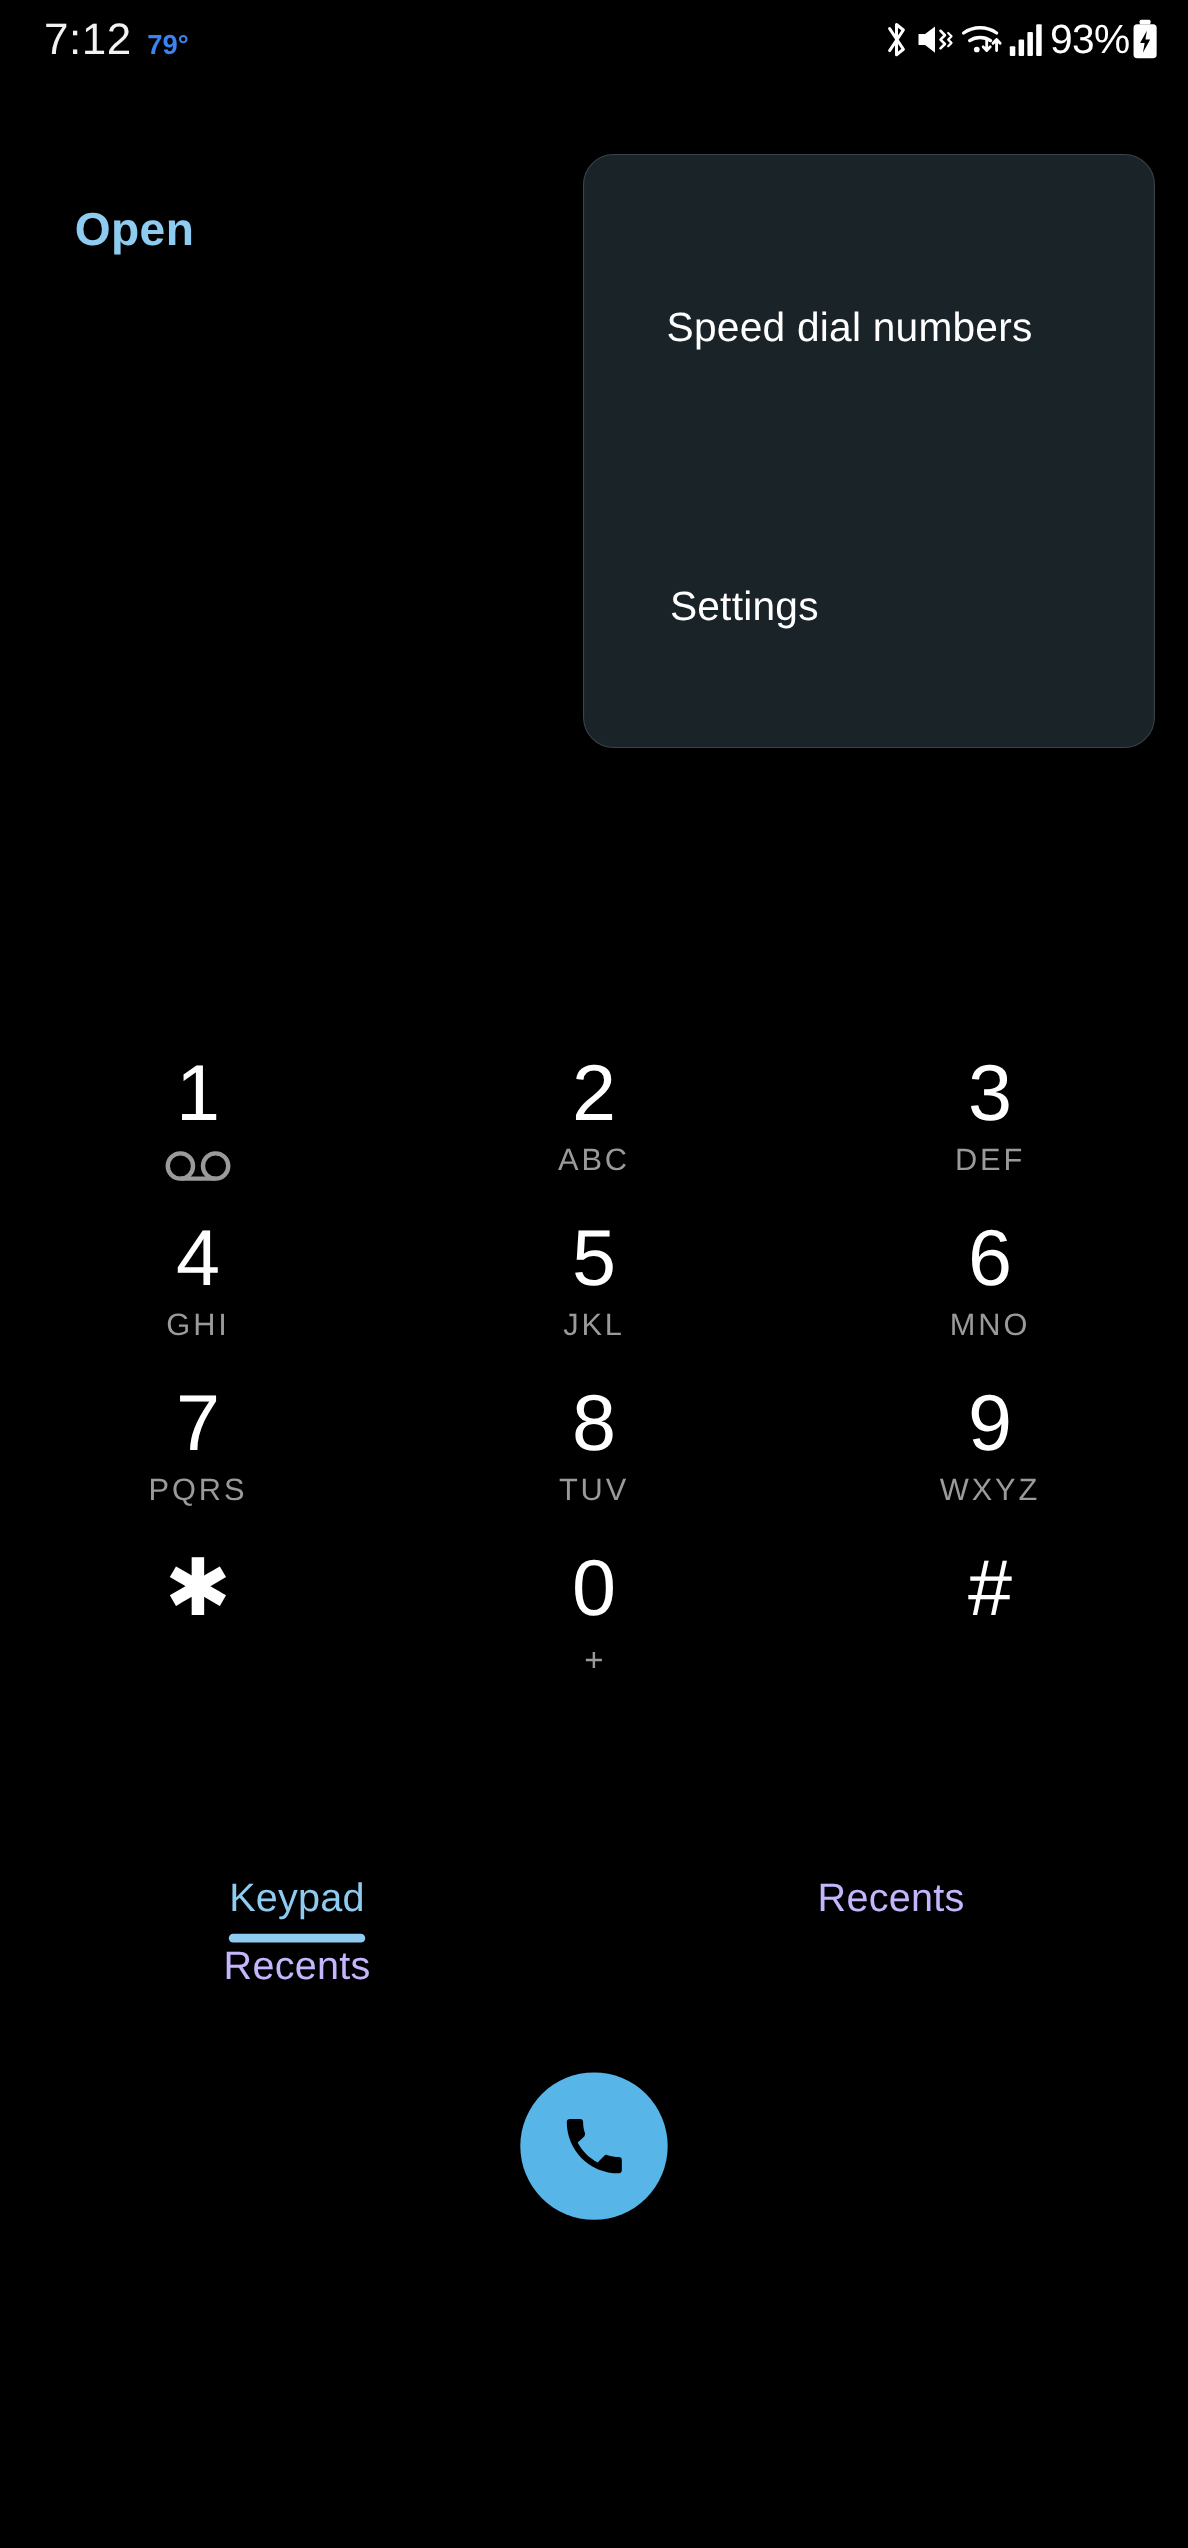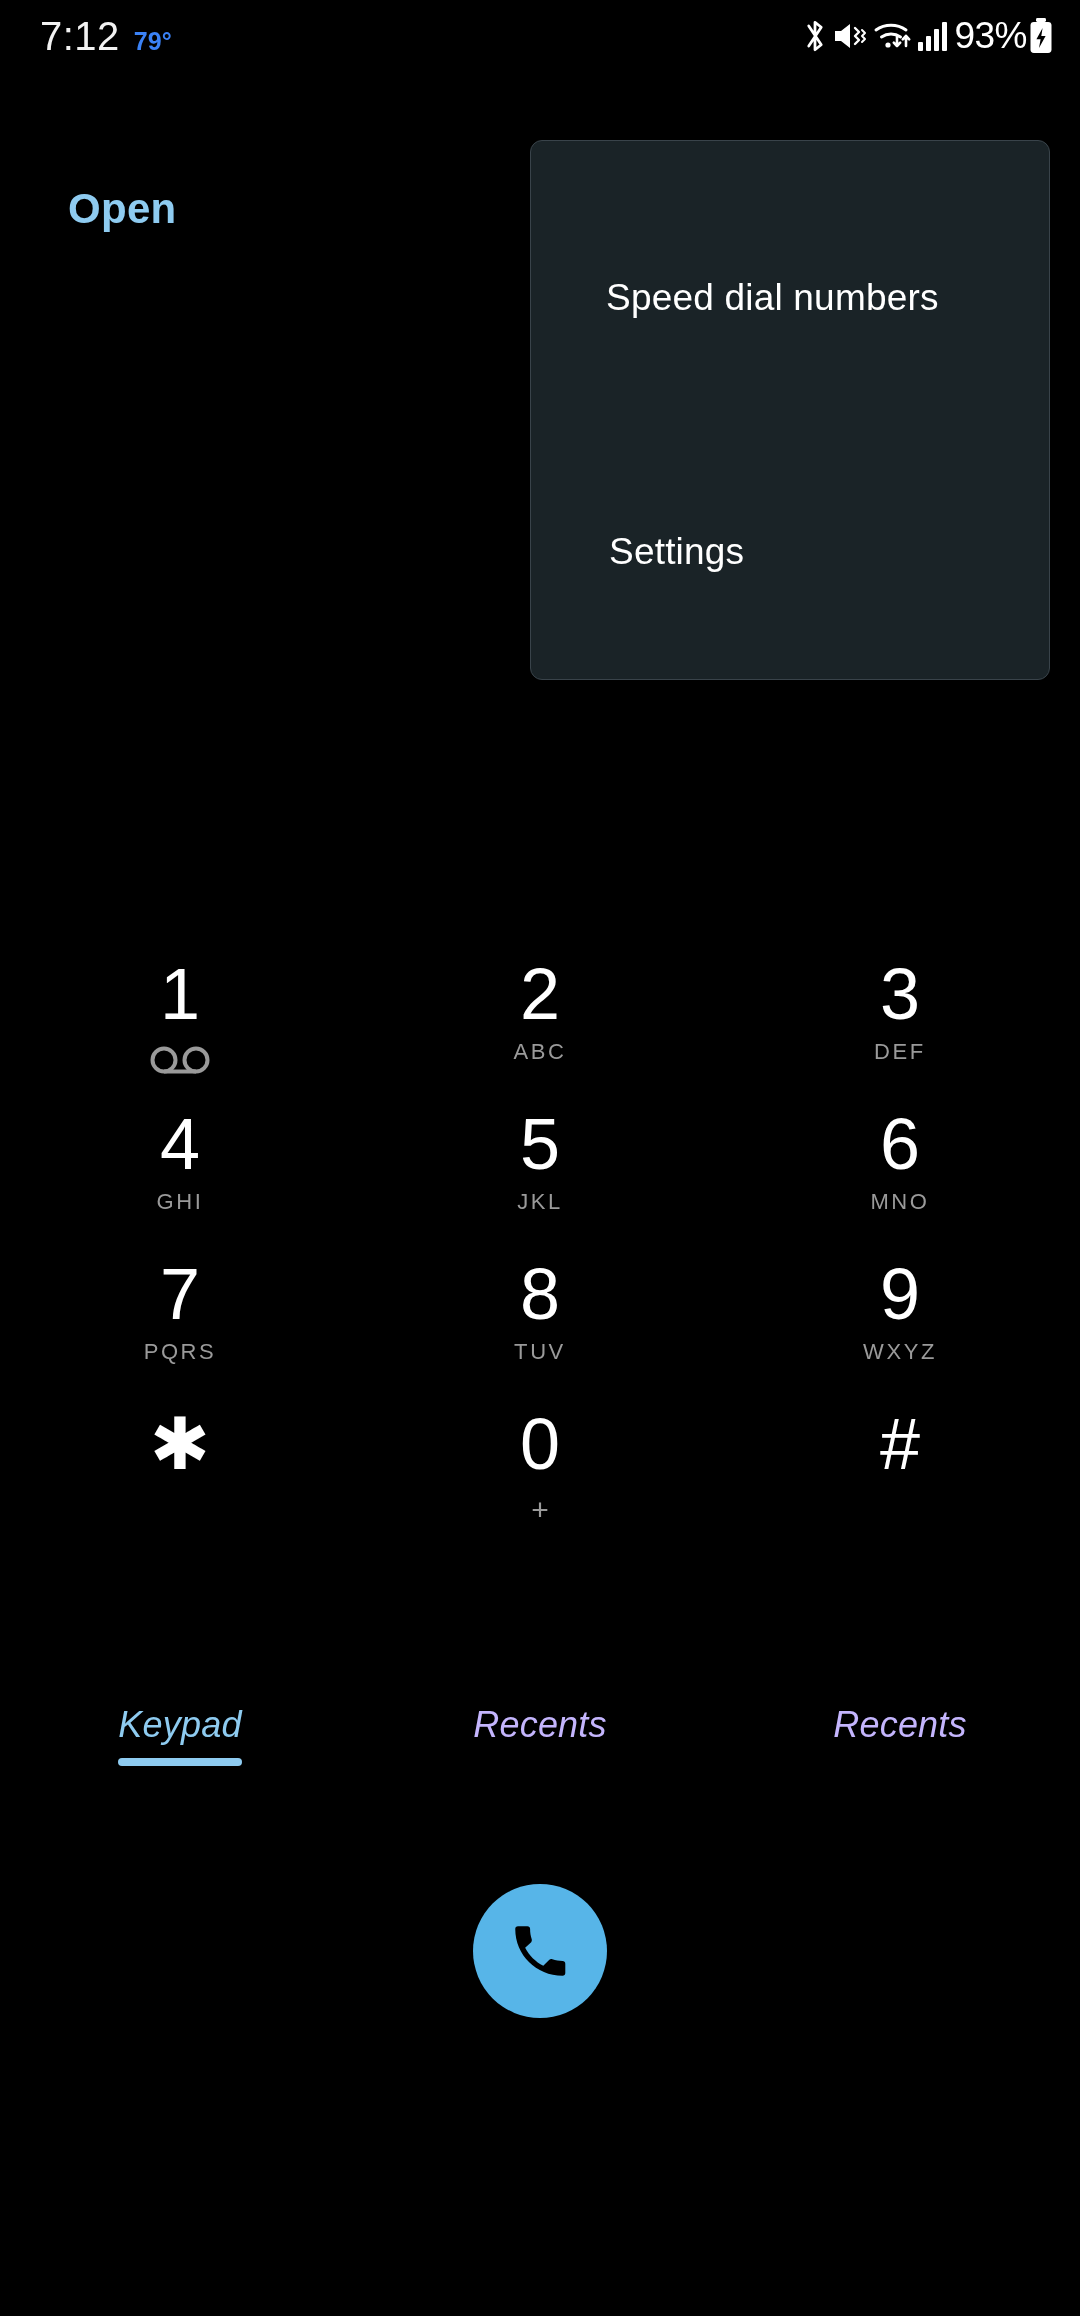--- a/index.html
+++ b/index.html
@@ -28,21 +28,21 @@
   #page-title {
     position:absolute; left:68px; top:185px;
     color:#8ecbf0; font-size:42px; font-weight:bold; letter-spacing:0.3px;
   }
 
   
   #overflow-menu {
     position:absolute; left:530px; top:140px; width:520px; height:540px;
     background:#1a2327;
     border:1px solid #39434a;
-    border-radius:12px;
+    border-radius:28px;
     box-shadow:0 6px 28px rgba(0,0,0,0.65);
     display:flex; flex-direction:column; padding-top:30px;text-align:center;
   }
   .menu-item {
     flex:1; display:flex; align-items:center;
     padding-left:72px;
     color:#ffffff; font-size:37px; letter-spacing:0.2px;
     white-space:nowrap;
   }
   .menu-item.indent-a { padding-left:75px; }
@@ -60,41 +60,40 @@
   }
   .key {
     position:relative;
     display:flex; flex-direction:column; align-items:center; justify-content:flex-start;
     user-select:none;
   }
   .key .digit {
     color:#ffffff; font-size:72px; line-height:78px; font-weight:300;
   }
   .key .sub {
-    color:#9a9a9a; font-size:22px; letter-spacing:2.6px; margin-top:6px;
+    color:#9a9a9a; font-size:28px; letter-spacing:2.6px; margin-top:6px;
   }
   .key .sub.plus { font-size:30px; letter-spacing:0; margin-top:10px; }
   .key .glyph-sym { color:#ffffff; font-size:72px; line-height:78px; font-weight:300; }
   .vm-icon { margin-top:12px; }
 
   
   #call-button {
     position:absolute; left:50%; top:1884px; transform:translateX(-50%);
     width:134px; height:134px; border-radius:50%;
     background:#57b5e8;
     display:flex; align-items:center; justify-content:center;
     border:none; cursor:pointer; padding:0;
   }
 
   
   #tab-bar {
     position:absolute; left:0; bottom:0; width:1080px; height:150px;
-    display:grid; grid-template-columns:repeat(3,1fr); align-items:start;
+    display:grid; grid-template-columns:repeat(2,1fr); align-items:start;
     padding-top:26px;
-    font-style:italic;
   }
   .tab { display:flex; flex-direction:column; align-items:center; cursor:pointer; }
   .tab .tab-label { font-size:36px; letter-spacing:0.2px; color:#c4b5fd; }
   .tab.active .tab-label { color:#8ecbf0; }
   .tab .underline { width:0; height:8px; border-radius:4px; background:transparent; margin-top:12px; }
   .tab.active .underline { width:124px; background:#8ecbf0; }
 </style>
 </head>
 <body>
 

